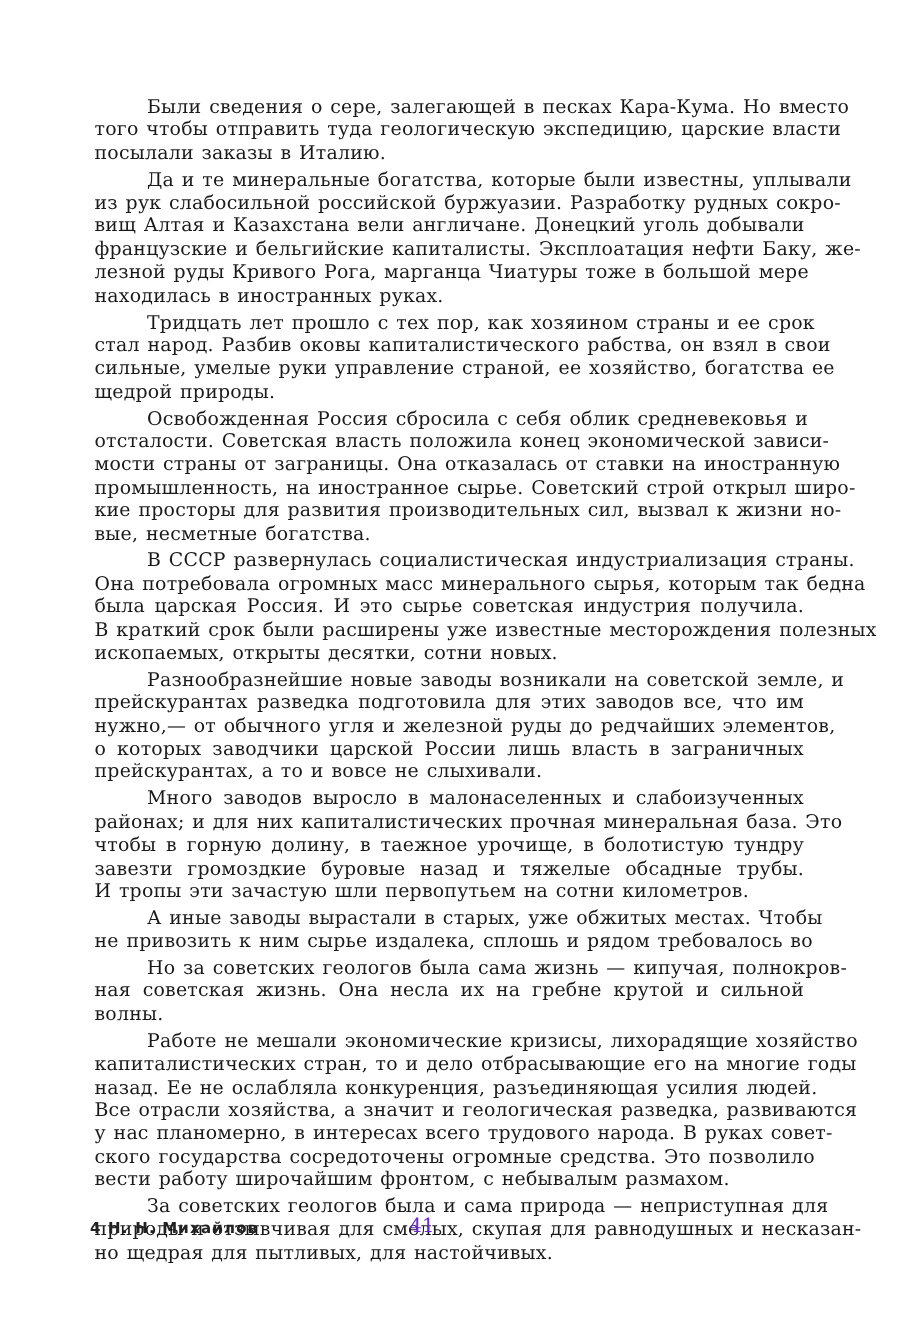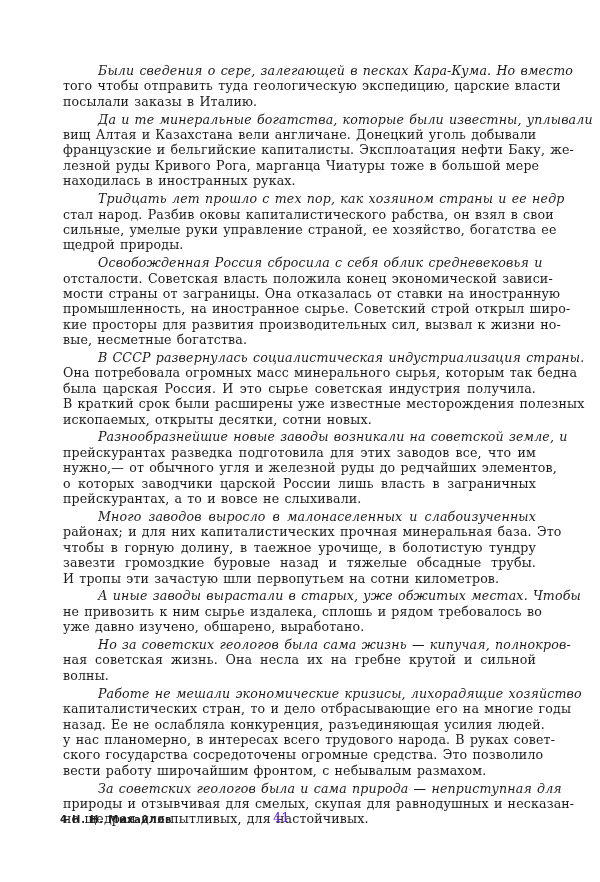--- a/index.html
+++ b/index.html
@@ -31,21 +31,20 @@
     height: 15.4px;
     white-space: nowrap;
     text-align: justify;
     text-align-last: justify;
     letter-spacing: 0.15px;
     word-spacing: 1px;
     overflow: visible;
   }
   .line.indent {
     padding-left: 35px;
-    font-style: italic;
   }
   .line.last {
     text-align-last: left;
   }
   .footer {
     position: absolute;
     left: 60px;
     top: 810px;
     width: 480px;
     height: 18px;
@@ -72,27 +71,28 @@
 <body>
 
 <div class="page" id="page-body">
     <div class="para">
       <span class="line indent">Были сведения о сере, залегающей в песках Кара-Кума. Но вместо</span>
       <span class="line">того  чтобы отправить туда геологическую экспедицию, царские власти</span>
       <span class="line last">посылали заказы в Италию.</span>
     </div>
     <div class="para">
       <span class="line indent">Да и те минеральные богатства, которые были известны, уплывали</span>
+      <span class="line">из рук слабосильной российской буржуазии. Разработку рудных сокро-</span>
       <span class="line">вищ Алтая и Казахстана вели англичане. Донецкий уголь добывали</span>
       <span class="line">французские и бельгийские капиталисты. Эксплоатация нефти Баку, же-</span>
       <span class="line">лезной руды Кривого Рога, марганца Чиатуры тоже в большой мере</span>
       <span class="line last">находилась в иностранных руках.</span>
     </div>
     <div class="para">
-      <span class="line indent">Тридцать лет прошло с тех пор, как хозяином страны и ее недр</span>
+      <span class="line indent">Тридцать лет прошло с тех пор, как хозяином страны и ее срок</span>
       <span class="line">стал народ. Разбив оковы капиталистического рабства, он взял в свои</span>
       <span class="line">сильные, умелые руки управление страной, ее хозяйство, богатства ее</span>
       <span class="line last">щедрой природы.</span>
     </div>
     <div class="para">
       <span class="line indent">Освобожденная Россия  сбросила с себя  облик  средневековья и</span>
       <span class="line">отсталости. Советская власть положила конец экономической зависи-</span>
       <span class="line">мости страны от заграницы. Она отказалась от ставки на иностранную</span>
       <span class="line">промышленность, на иностранное сырье. Советский строй открыл широ-</span>
       <span class="line">кие просторы для развития производительных сил, вызвал к жизни но-</span>
@@ -115,31 +115,31 @@
     <div class="para">
       <span class="line indent">Много заводов  выросло в малонаселенных  и  слабоизученных</span>
       <span class="line">районах; и для них капиталистических прочная минеральная база. Это</span>
       <span class="line">чтобы в горную долину, в таежное  урочище, в болотистую  тундру</span>
       <span class="line">завезти  громоздкие буровые  назад и тяжелые  обсадные  трубы.</span>
       <span class="line last">И тропы эти зачастую шли первопутьем на сотни километров.</span>
     </div>
     <div class="para">
       <span class="line indent">А иные заводы вырастали в старых, уже обжитых местах. Чтобы</span>
       <span class="line">не привозить к ним сырье издалека, сплошь и рядом требовалось во</span>
-      <span class="line last">уже давно изучено, обшарено, выработано.</span>
     </div>
     <div class="para">
       <span class="line indent">Но за советских геологов была сама жизнь — кипучая, полнокров-</span>
       <span class="line">ная советская  жизнь. Она  несла их  на  гребне  крутой и сильной</span>
       <span class="line last">волны.</span>
     </div>
     <div class="para">
       <span class="line indent">Работе не мешали экономические кризисы, лихорадящие хозяйство</span>
       <span class="line">капиталистических стран, то и дело отбрасывающие его на многие годы</span>
       <span class="line">назад. Ее не ослабляла конкуренция, разъединяющая усилия людей.</span>
+      <span class="line">Все отрасли хозяйства, а значит и геологическая разведка, развиваются</span>
       <span class="line">у нас планомерно, в интересах всего трудового народа. В руках совет-</span>
       <span class="line">ского государства сосредоточены огромные средства. Это позволило</span>
       <span class="line last">вести работу широчайшим фронтом, с небывалым размахом.</span>
     </div>
     <div class="para">
       <span class="line indent">За советских геологов была и сама природа — неприступная для</span>
       <span class="line">природы и отзывчивая для смелых, скупая для равнодушных и несказан-</span>
       <span class="line last">но щедрая для пытливых, для настойчивых.</span>
     </div>
   </div>

